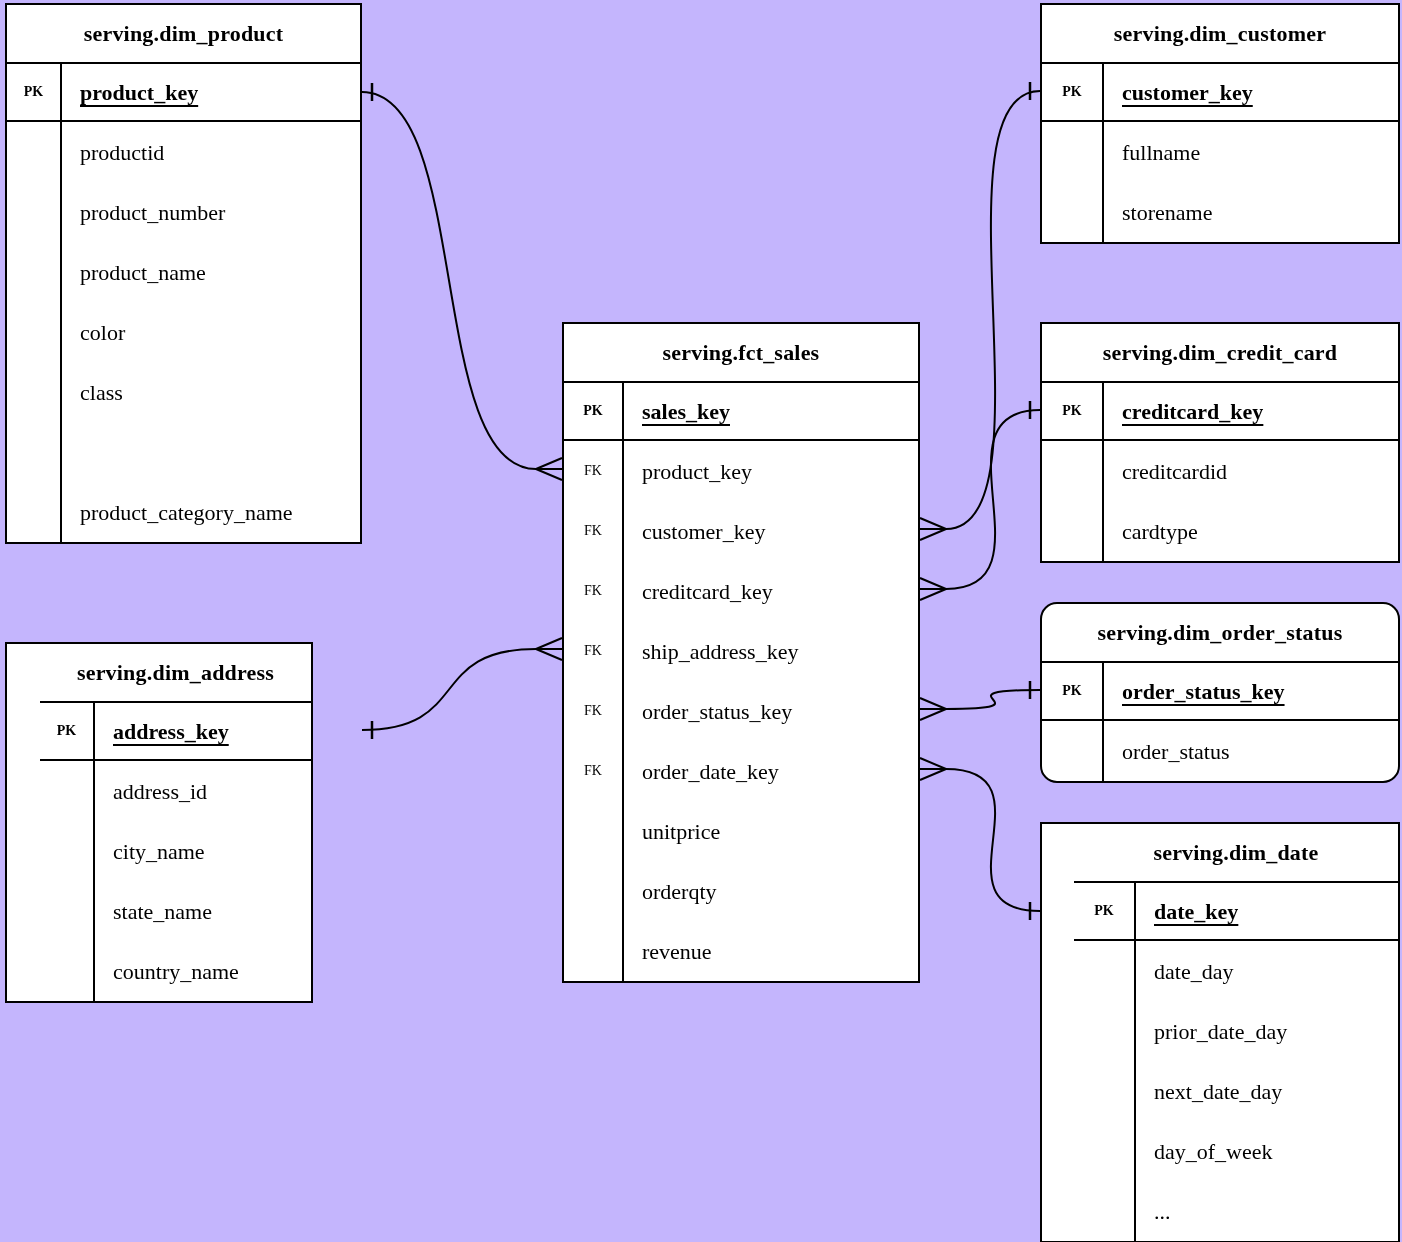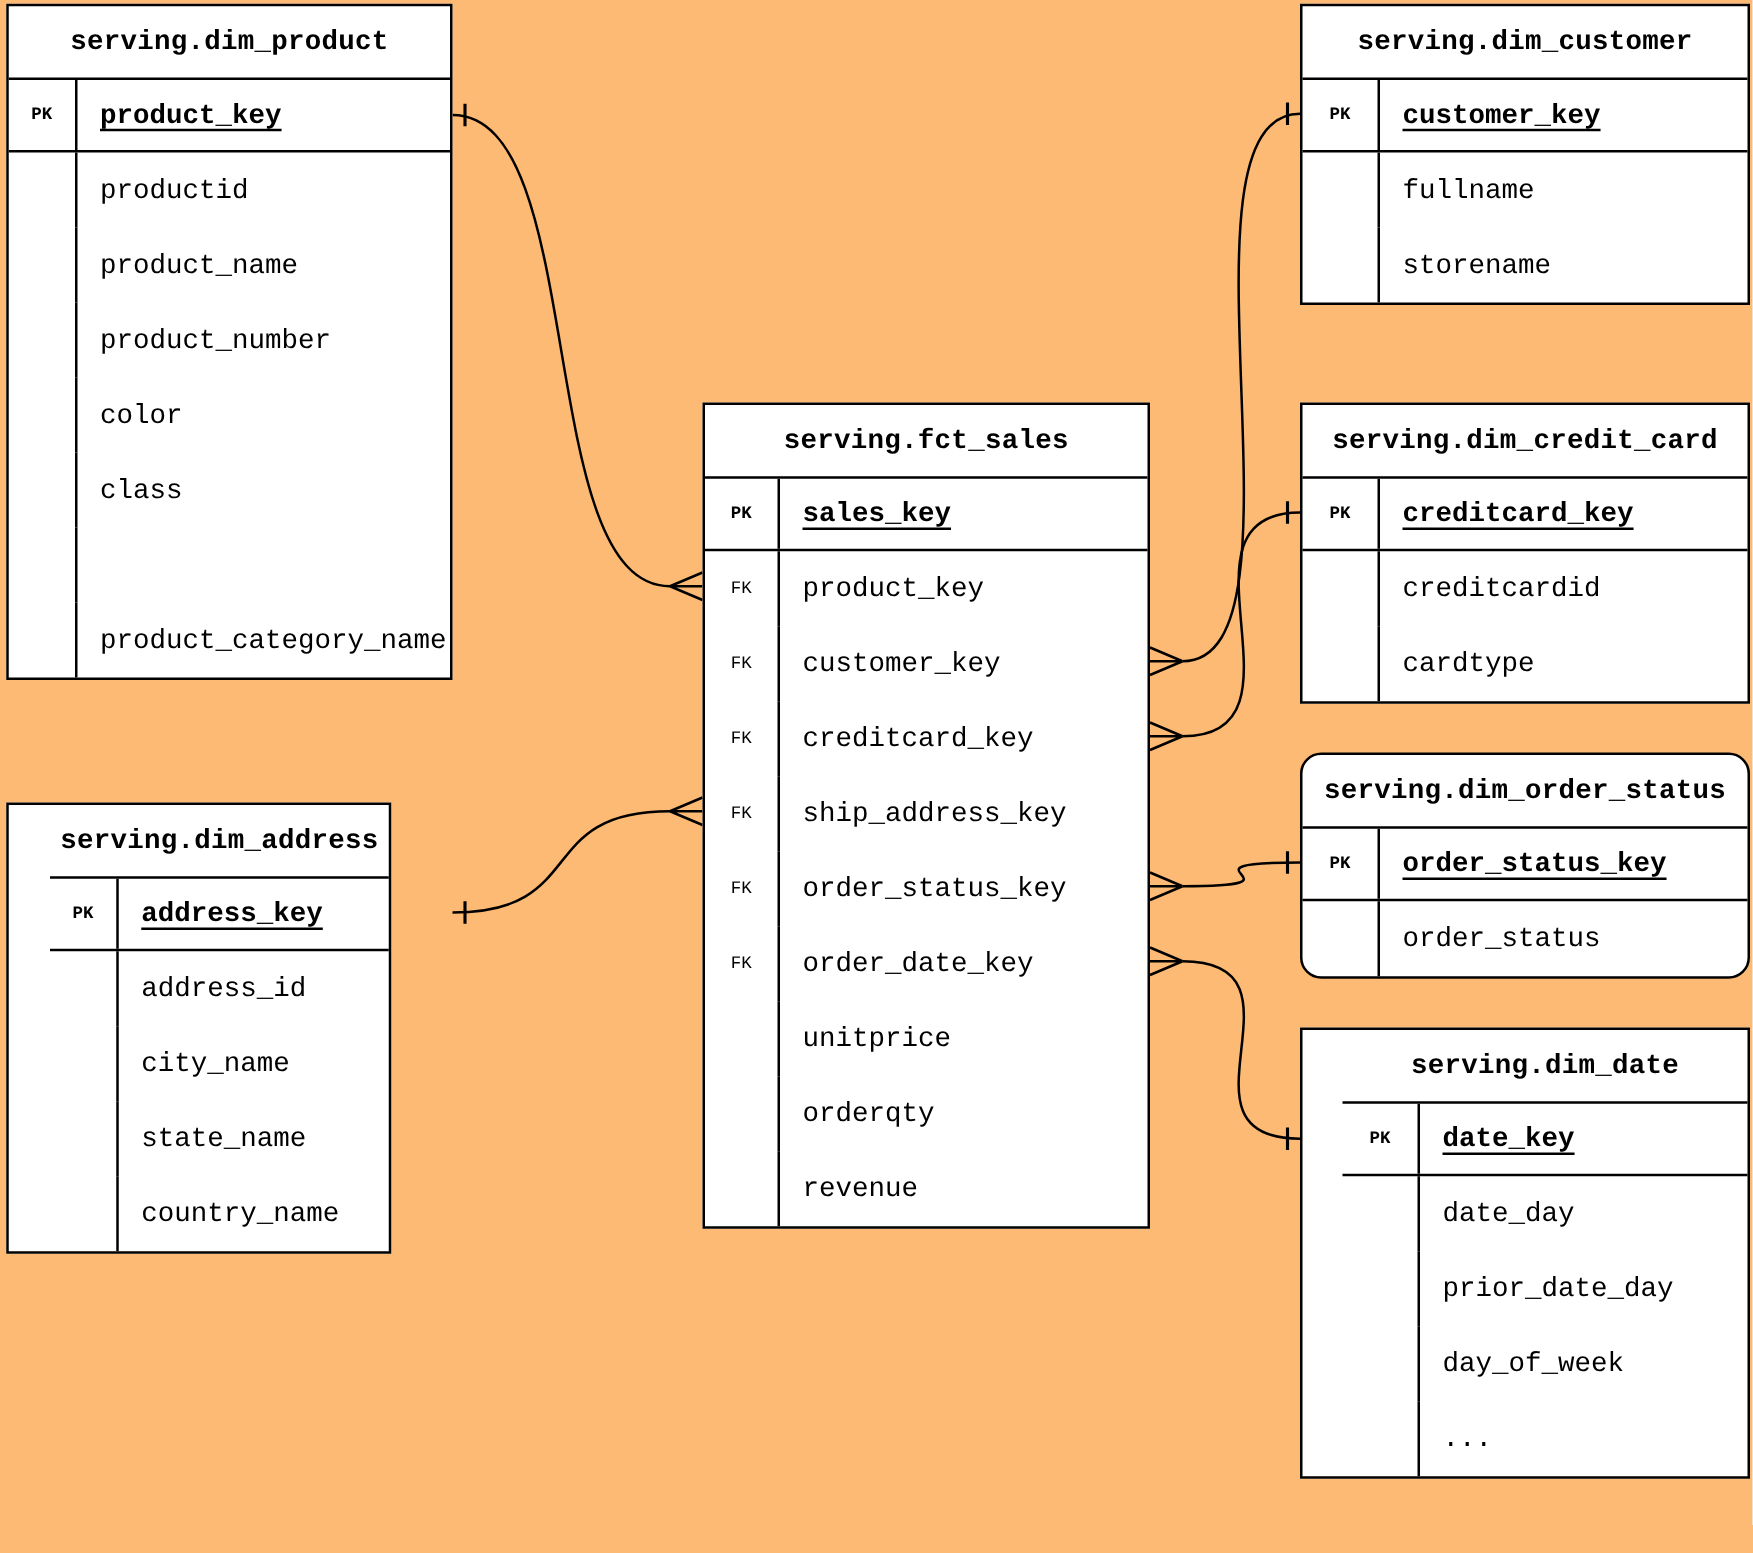--- a/index.html
+++ b/index.html
@@ -1,18 +1,18 @@
 <!DOCTYPE html>
 <html><head>
 <meta charset="utf-8">
 <style>
   html,body{margin:0;padding:0;background:#ffffff;}
   .canvas{
-    position:relative;width:1402px;height:1242px;background:#fdba74;
-    font-family:Liberation Mono, monospace;color:#000;overflow:hidden;
+    position:relative;width:1402px;height:1242px;background:#c4b5fd;
+    font-family:Liberation Serif, serif;color:#000;overflow:hidden;
   }
   #edge-layer{position:absolute;left:0;top:0;width:1402px;height:1242px;pointer-events:none;}
   .erd-table{
     position:absolute;border:2px solid #000;background:#fff;box-sizing:border-box;
   }
   .erd-header{
     height:57px;border-bottom:2px solid #000;display:flex;align-items:center;justify-content:center;
     font-weight:bold;font-size:22px;letter-spacing:0.2px;
   }
   .erd-keyrow{height:56px;border-bottom:2px solid #000;display:flex;align-items:stretch;}
@@ -72,25 +72,25 @@
         <div class="erd-keyrow">
           <div class="tag-cell key-tag" style="width: 55px;">PK</div>
           <div class="name-cell"><span class="key-name">product_key</span></div>
         </div>
         <div class="erd-row">
           <div class="tag-cell" style="width: 55px;"></div>
           <div class="name-cell">productid</div>
         </div>
         <div class="erd-row">
           <div class="tag-cell" style="width: 55px;"></div>
+          <div class="name-cell">product_number</div>
+        </div>
+        <div class="erd-row">
+          <div class="tag-cell" style="width: 55px;"></div>
           <div class="name-cell">product_name</div>
-        </div>
-        <div class="erd-row">
-          <div class="tag-cell" style="width: 55px;"></div>
-          <div class="name-cell">product_number</div>
         </div>
         <div class="erd-row">
           <div class="tag-cell" style="width: 55px;"></div>
           <div class="name-cell">color</div>
         </div>
         <div class="erd-row">
           <div class="tag-cell" style="width: 55px;"></div>
           <div class="name-cell">class</div>
         </div>
         <div class="erd-row">
@@ -191,20 +191,24 @@
           <div class="tag-cell key-tag" style="width: 62px;">PK</div>
           <div class="name-cell"><span class="key-name">date_key</span></div>
         </div>
         <div class="erd-row">
           <div class="tag-cell" style="width: 62px;"></div>
           <div class="name-cell">date_day</div>
         </div>
         <div class="erd-row">
           <div class="tag-cell" style="width: 62px;"></div>
           <div class="name-cell">prior_date_day</div>
+        </div>
+        <div class="erd-row">
+          <div class="tag-cell" style="width: 62px;"></div>
+          <div class="name-cell">next_date_day</div>
         </div>
         <div class="erd-row">
           <div class="tag-cell" style="width: 62px;"></div>
           <div class="name-cell">day_of_week</div>
         </div>
         <div class="erd-row">
           <div class="tag-cell" style="width: 62px;"></div>
           <div class="name-cell">...</div>
         </div>
       </div>

